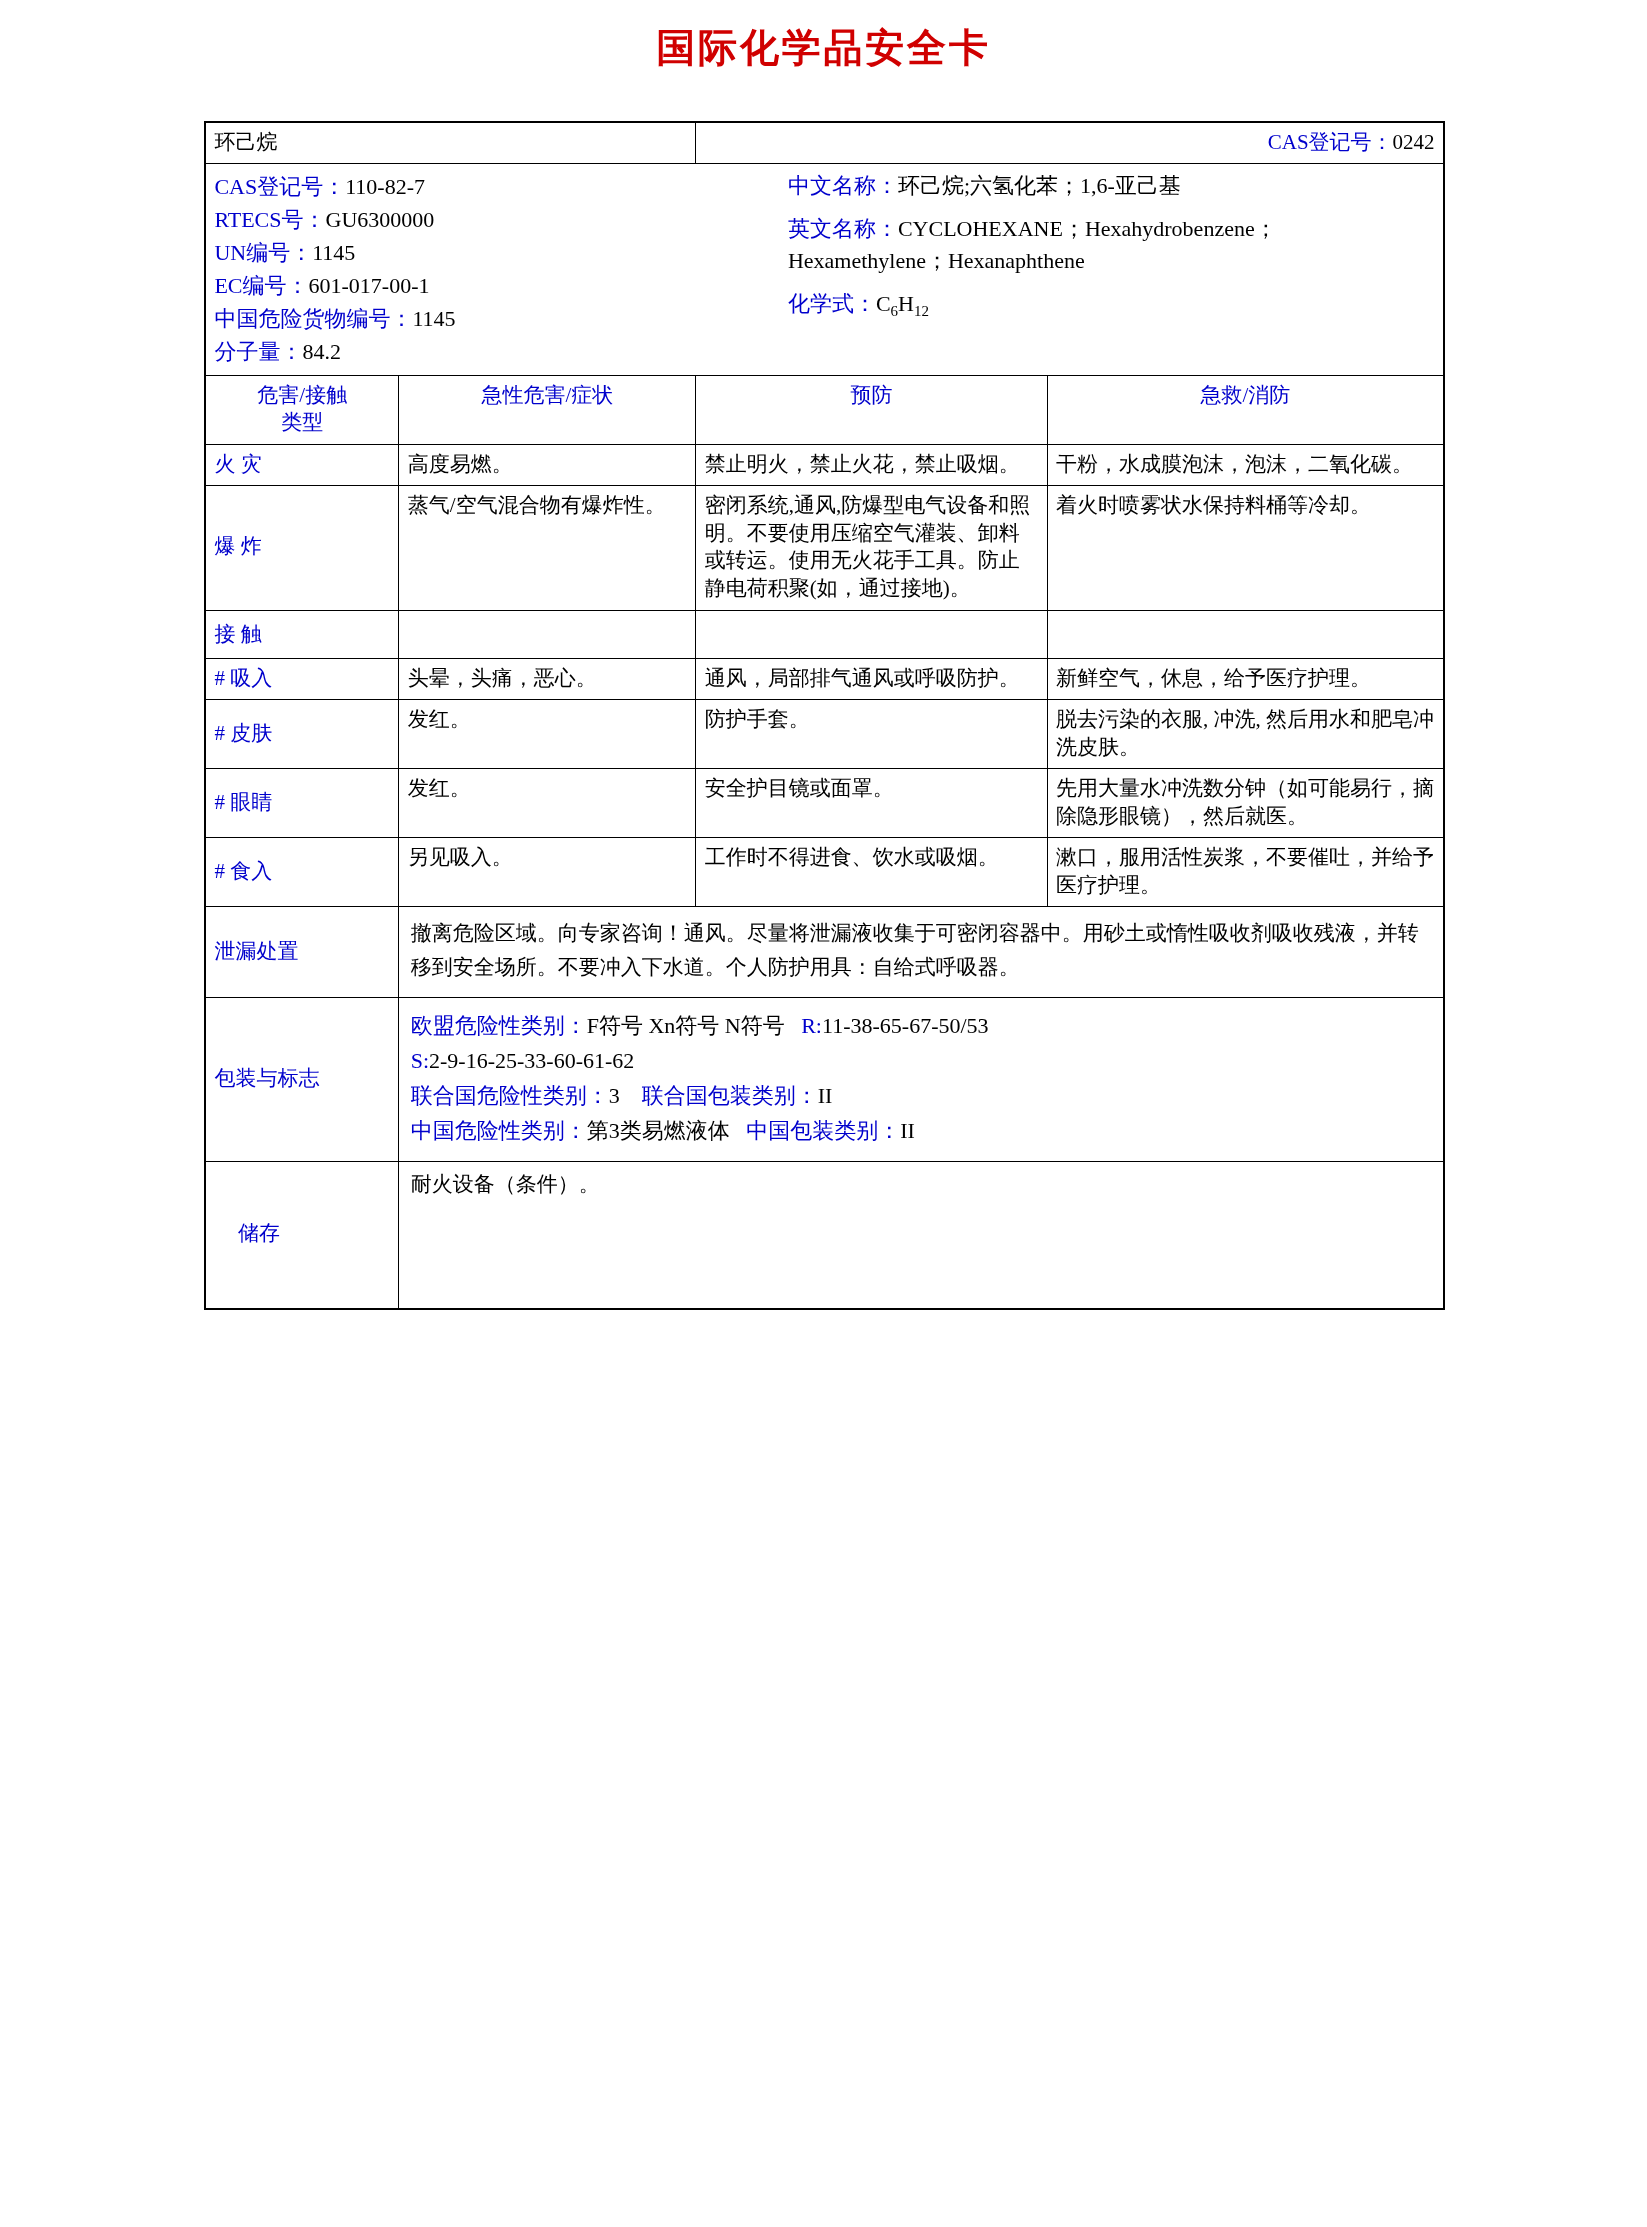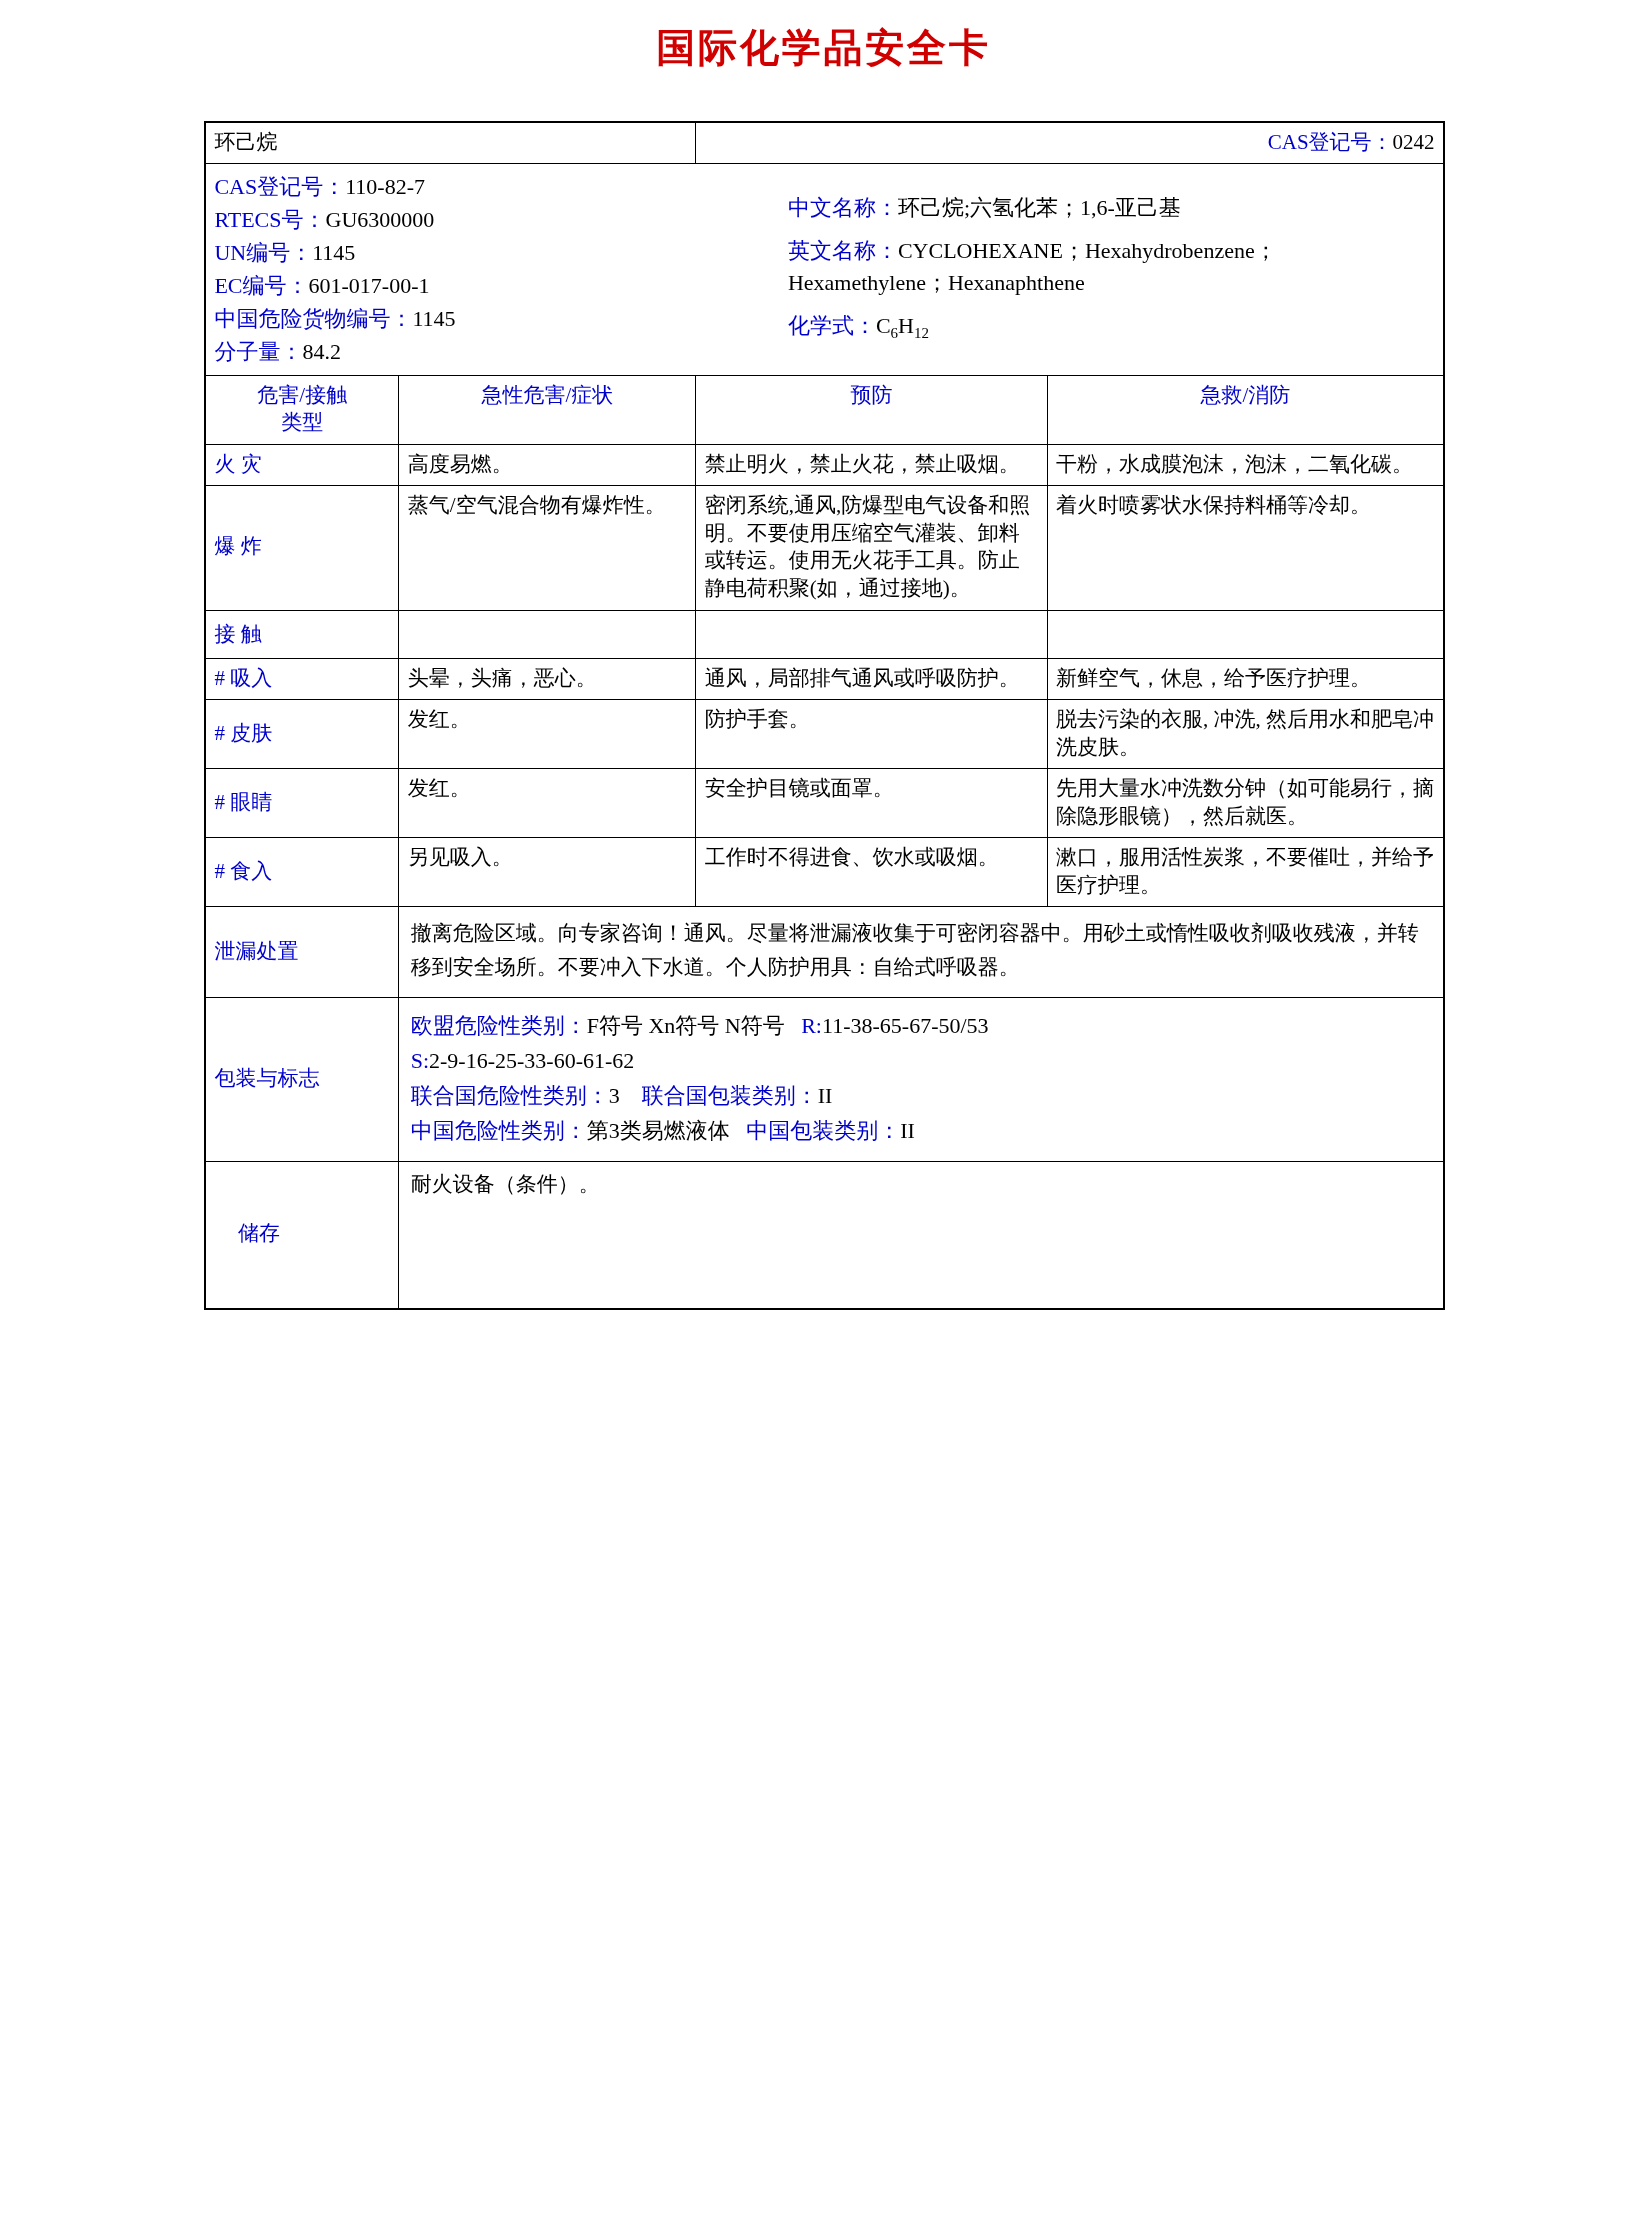--- a/index.html
+++ b/index.html
@@ -67,21 +67,20 @@
   .idblock {
     padding: 9.8px 11.2px 12.6px 11.2px;
   }
   .idblock .line {
     font-size: 22px;
     line-height: 1.5;
     white-space: nowrap;
   }
   .idgrid {
     display: flex;
-    align-items: center;
   }
   .idleft {
     width: 47%;
   }
   .idright {
     width: 53%;
   }
   .idright .line {
     white-space: normal;
     line-height: 1.45;

